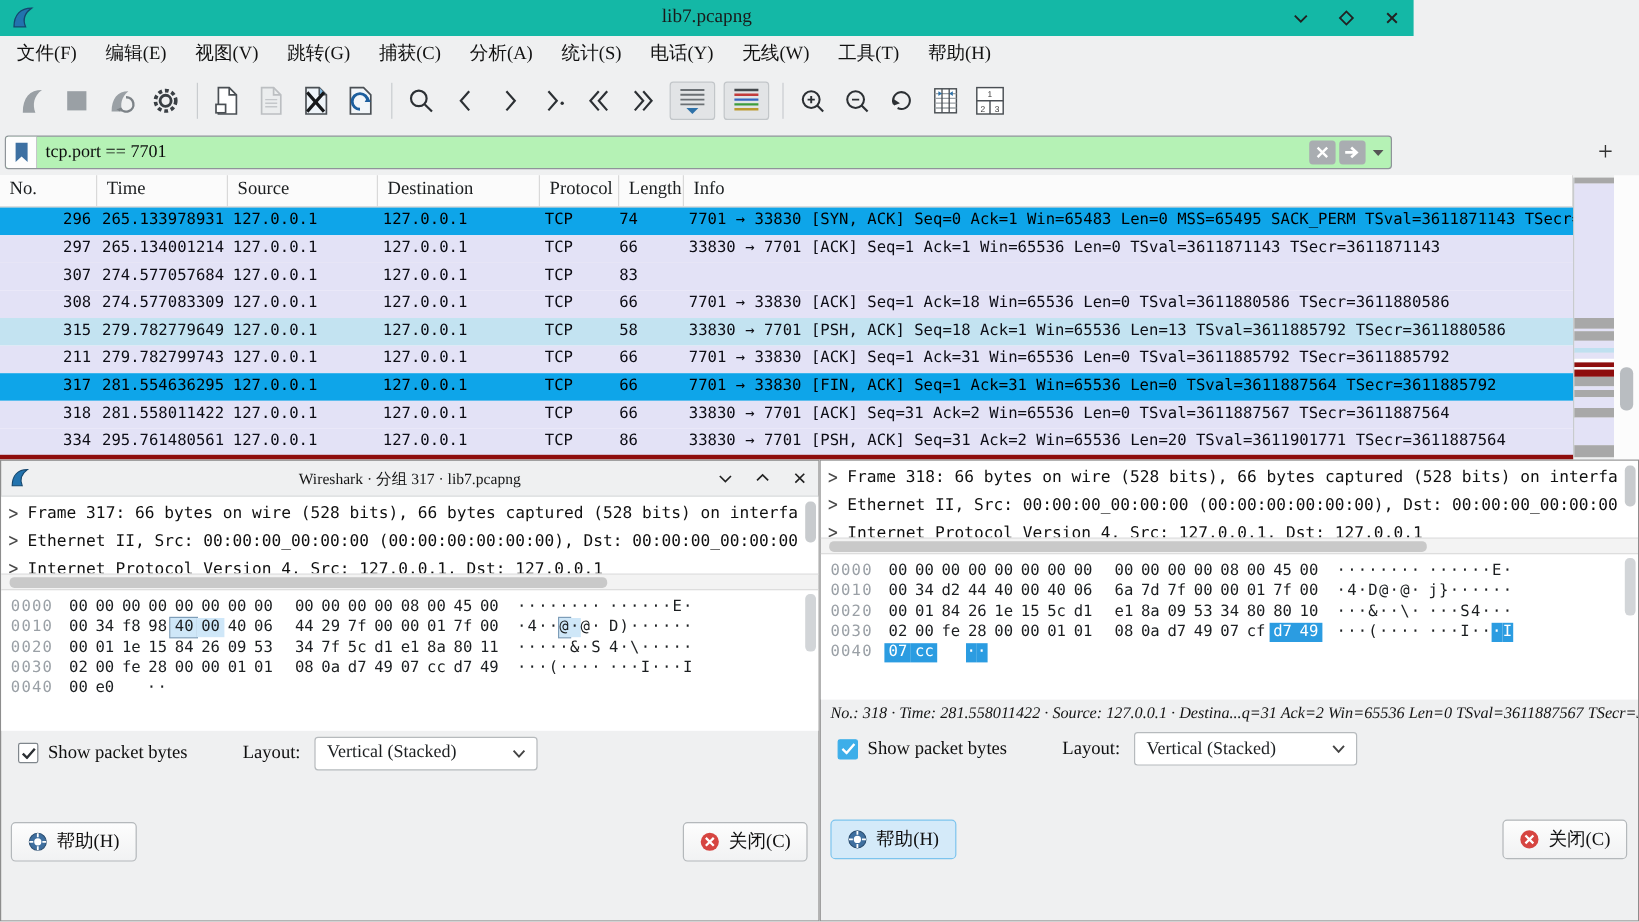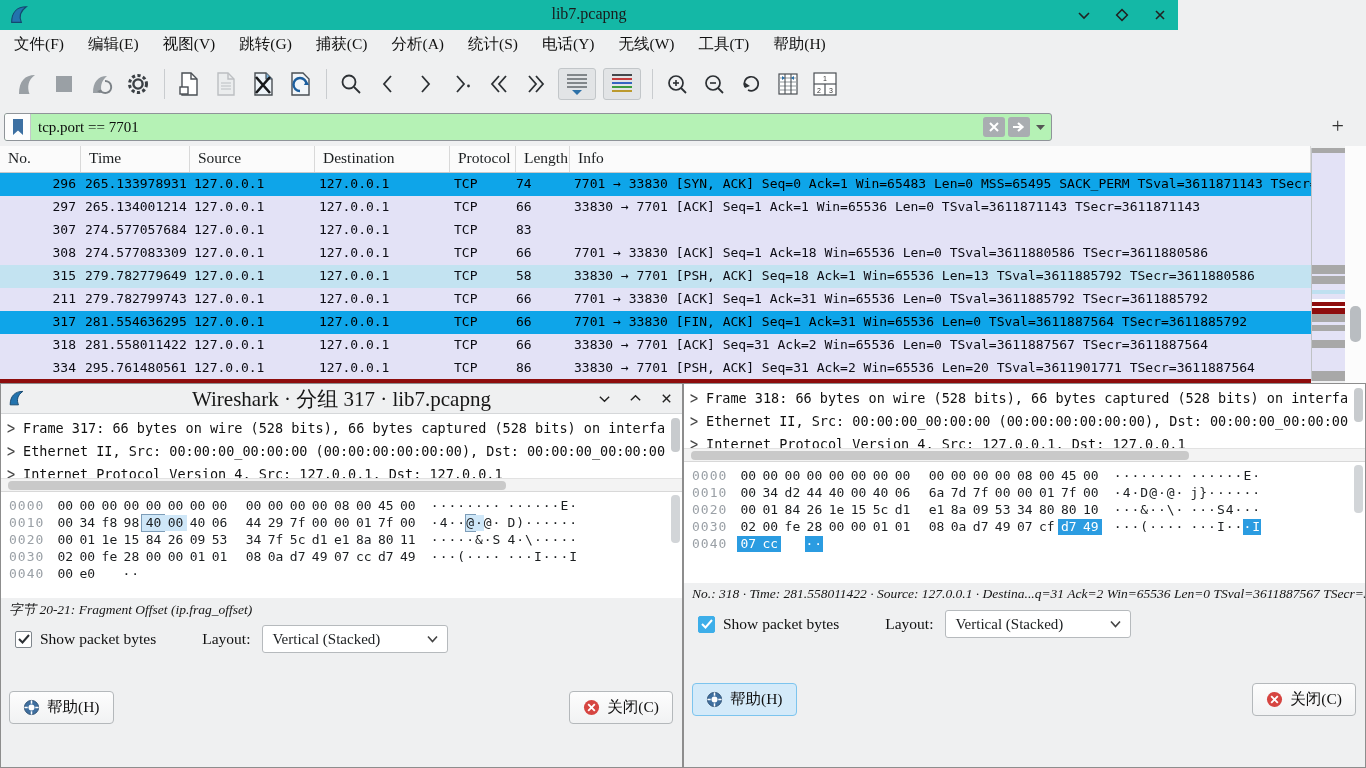--- a/index.html
+++ b/index.html
@@ -18,21 +18,21 @@
   .mitem { font-size:15.5px; padding:3px 12px; color:#111; cursor:default; }
 
   
   .toolbar { position:absolute; top:59px; left:0; width:1366px; height:49px; display:flex; align-items:center; padding-left:12px; }
   .tbtn { width:30px; height:32px; display:flex; align-items:center; justify-content:center; margin-right:7px; }
   .tbtn.pressed { background:#e2e4e6; border:1px solid #c2c6c9; border-radius:3px; width:38px; }
   .tsep { width:1px; height:30px; background:#c9cccf; margin:0 9px 0 4px; }
 
   
   .filterbar { position:absolute; top:111px; left:0; width:1366px; height:33px; }
-  .filterfield { position:absolute; left:4px; top:2px; width:1048px; height:28px; background:#b5f2b5; border:1px solid #8f9499; border-radius:3px; display:flex; align-items:center; }
+  .filterfield { position:absolute; left:4px; top:2px; width:1156px; height:28px; background:#b5f2b5; border:1px solid #8f9499; border-radius:3px; display:flex; align-items:center; }
   .fbookmark { width:26px; height:26px; background:#fdfdfd; border-right:1px solid #c4c7ca; border-radius:2px 0 0 2px; display:flex; align-items:center; justify-content:center; }
   .ftext { flex:1; font-size:15px; padding-left:7px; color:#0c0c0c; }
   .fbtn { width:22px; height:20px; background:#a9adb1; border-radius:3px; margin-right:3px; display:flex; align-items:center; justify-content:center; }
   .fdrop { width:14px; display:flex; align-items:center; justify-content:center; margin-right:4px; }
   .fplus { position:absolute; right:22px; top:4px; font-size:22px; color:#333; line-height:22px; }
 
   
   .plist { position:absolute; top:146px; left:0; width:1311px; height:237px; background:#fff; }
   .phead { display:grid; grid-template-columns:81px 109px 125px 135px 66px 54px 1fr; height:27px; font-size:15.5px; border-bottom:1px solid #c9c9c9; background:#fbfbfb; }
   .phc { padding:3px 0 0 8px; border-right:1px solid #d9d9d9; white-space:nowrap; overflow:hidden; }
@@ -49,21 +49,21 @@
   
   .minimap { position:absolute; top:148px; left:1311px; width:34px; height:233px; border-left:1px solid #bfc2c5; }
   .mm { width:100%; }
   .scrolltrack { position:absolute; top:146px; left:1345px; width:21px; height:237px; background:#fcfcfc; }
   .scrollhandle { position:absolute; left:5px; top:160px; width:11px; height:36px; background:#b9bdc1; border-radius:5px; }
 
   
   .dlg { position:absolute; top:383px; width:683px; height:385px; background:#eff0f1; border:1px solid #8d8d8d; display:flex; flex-direction:column; }
   .dlg-title { height:30px; position:relative; display:flex; align-items:center; justify-content:center; border-bottom:1px solid #d5d7d9; }
   .dlg-title .fin { position:absolute; left:6px; top:5px; }
-  .dlg-title .dtext { font-size:21px; color:#161616; }
+  .dlg-title .dtext { font-size:13px; color:#161616; }
   .dctrls { position:absolute; right:8px; top:7px; display:flex; gap:16px; }
   .dctrls .wbtn { width:15px; height:15px; display:flex; align-items:center; justify-content:center; }
   .dlg-tree { height:64px; background:#fff; overflow:hidden; position:relative; padding-top:3px; }
   .trow { height:23px; line-height:22px; font-family:"DejaVu Sans Mono","Liberation Mono",monospace; font-size:13.5px; white-space:nowrap; padding-left:6px; color:#101010; }
   .trow .arr { display:inline-block; width:16px; color:#4a4a4a; transform:scaleY(1.25); }
   .tvsb { position:absolute; right:2px; top:4px; width:9px; height:34px; background:#c8cbce; border-radius:4px; }
   .hscroll { height:14px; background:#f3f3f3; border-top:1px solid #e2e2e2; border-bottom:1px solid #d8d8d8; position:relative; }
   .hscroll .hnd { position:absolute; left:7px; top:2px; width:498px; height:9px; background:#c9c9c9; border-radius:4px; }
   .dlg-hex { flex:1; background:#fff; padding:6px 0 0 8px; position:relative; font-family:"DejaVu Sans Mono","Liberation Mono",monospace; font-size:13px; }
   .hxrow { height:17px; line-height:16px; white-space:nowrap; }
@@ -477,21 +477,20 @@
       <span class="hnd"></span>
     </div>
   <div class="dlg-hex">
       <div class="hxrow"><span class="off">0000</span><span class="hg"><span class="hb">00</span><span class="hb">00</span><span class="hb">00</span><span class="hb">00</span><span class="hb">00</span><span class="hb">00</span><span class="hb">00</span><span class="hb">00</span></span><span class="hg"><span class="hb">00</span><span class="hb">00</span><span class="hb">00</span><span class="hb">00</span><span class="hb">08</span><span class="hb">00</span><span class="hb">45</span><span class="hb">00</span></span><span class="ag"><span class="ac">·</span><span class="ac">·</span><span class="ac">·</span><span class="ac">·</span><span class="ac">·</span><span class="ac">·</span><span class="ac">·</span><span class="ac">·</span></span><span class="ag"><span class="ac">·</span><span class="ac">·</span><span class="ac">·</span><span class="ac">·</span><span class="ac">·</span><span class="ac">·</span><span class="ac">E</span><span class="ac">·</span></span></div>
       <div class="hxrow"><span class="off">0010</span><span class="hg"><span class="hb">00</span><span class="hb">34</span><span class="hb">f8</span><span class="hb">98</span><span class="hb sel first">40</span><span class="hb sel">00</span><span class="hb">40</span><span class="hb">06</span></span><span class="hg"><span class="hb">44</span><span class="hb">29</span><span class="hb">7f</span><span class="hb">00</span><span class="hb">00</span><span class="hb">01</span><span class="hb">7f</span><span class="hb">00</span></span><span class="ag"><span class="ac">·</span><span class="ac">4</span><span class="ac">·</span><span class="ac">·</span><span class="ac sel first">@</span><span class="ac sel">·</span><span class="ac">@</span><span class="ac">·</span></span><span class="ag"><span class="ac">D</span><span class="ac">)</span><span class="ac">·</span><span class="ac">·</span><span class="ac">·</span><span class="ac">·</span><span class="ac">·</span><span class="ac">·</span></span></div>
       <div class="hxrow"><span class="off">0020</span><span class="hg"><span class="hb">00</span><span class="hb">01</span><span class="hb">1e</span><span class="hb">15</span><span class="hb">84</span><span class="hb">26</span><span class="hb">09</span><span class="hb">53</span></span><span class="hg"><span class="hb">34</span><span class="hb">7f</span><span class="hb">5c</span><span class="hb">d1</span><span class="hb">e1</span><span class="hb">8a</span><span class="hb">80</span><span class="hb">11</span></span><span class="ag"><span class="ac">·</span><span class="ac">·</span><span class="ac">·</span><span class="ac">·</span><span class="ac">·</span><span class="ac">&amp;</span><span class="ac">·</span><span class="ac">S</span></span><span class="ag"><span class="ac">4</span><span class="ac">·</span><span class="ac">\</span><span class="ac">·</span><span class="ac">·</span><span class="ac">·</span><span class="ac">·</span><span class="ac">·</span></span></div>
       <div class="hxrow"><span class="off">0030</span><span class="hg"><span class="hb">02</span><span class="hb">00</span><span class="hb">fe</span><span class="hb">28</span><span class="hb">00</span><span class="hb">00</span><span class="hb">01</span><span class="hb">01</span></span><span class="hg"><span class="hb">08</span><span class="hb">0a</span><span class="hb">d7</span><span class="hb">49</span><span class="hb">07</span><span class="hb">cc</span><span class="hb">d7</span><span class="hb">49</span></span><span class="ag"><span class="ac">·</span><span class="ac">·</span><span class="ac">·</span><span class="ac">(</span><span class="ac">·</span><span class="ac">·</span><span class="ac">·</span><span class="ac">·</span></span><span class="ag"><span class="ac">·</span><span class="ac">·</span><span class="ac">·</span><span class="ac">I</span><span class="ac">·</span><span class="ac">·</span><span class="ac">·</span><span class="ac">I</span></span></div>
       <div class="hxrow"><span class="off">0040</span><span class="hg"><span class="hb">00</span><span class="hb">e0</span></span><span class="hg"></span><span class="ag"><span class="ac">·</span><span class="ac">·</span></span><span class="ag"></span></div>
       <span class="hvsb"></span>
     </div>
-  <div class="dlg-status">字节 20-21: Fragment Offset (ip.frag_offset)</div>
   <div class="dlg-controls">
     <span class="cb">
         <svg width="12" height="10" viewBox="0 0 12 10">
           <polyline class="mark" points="1,5 4.5,8.5 11,1" fill="none" stroke-width="2"></polyline>
         </svg>
       </span>
     <span class="lbl">Show packet bytes</span>
     <span class="lbl layoutlbl">Layout:</span>
     <span class="select">
       <span>Vertical (Stacked)</span>

